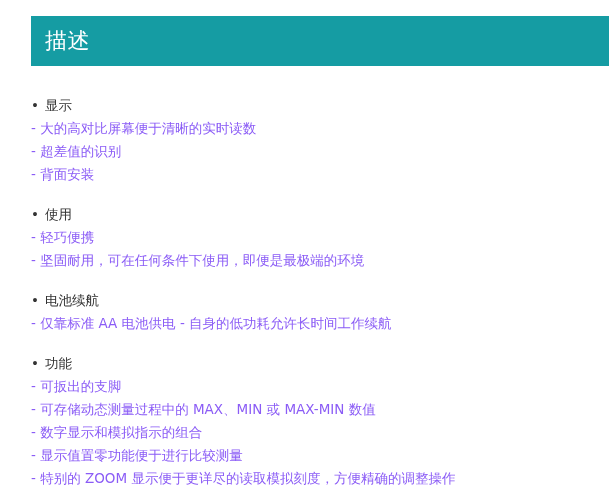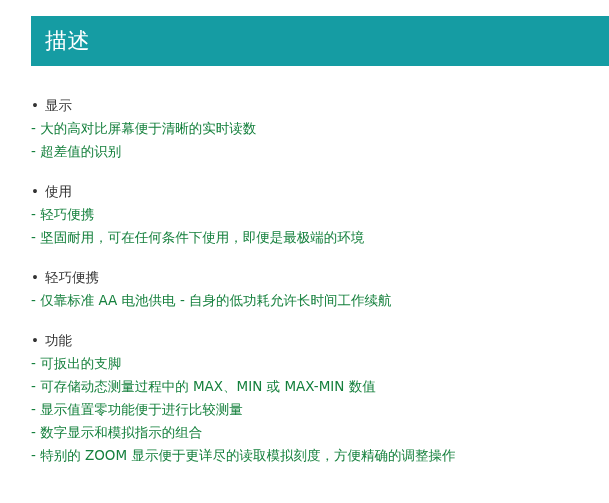--- a/index.html
+++ b/index.html
@@ -60,21 +60,21 @@
     left: 0px;
     top: 0px;
     font-size: 13.5px;
     line-height: 23px;
     color: #333333;
   }
   .dash-line {
     padding-left: 0px;
     font-size: 13.5px;
     line-height: 23px;
-    color: #15803d;
+    color: #8b5cf6;
     white-space: nowrap;
   }
 </style>
 </head>
 <body>
 
 <div class="page">
 
   <div class="header-band">
     <div class="header-title">描述</div>
@@ -82,46 +82,47 @@
 
   <div class="content">
 
     <div class="group">
       <div class="bullet-line">
         <span class="dot">•</span>
         <span>显示</span>
       </div>
       <div class="dash-line">- 大的高对比屏幕便于清晰的实时读数</div>
       <div class="dash-line">- 超差值的识别</div>
+      <div class="dash-line">- 背面安装</div>
     </div>
 
     <div class="group">
       <div class="bullet-line">
         <span class="dot">•</span>
         <span>使用</span>
       </div>
       <div class="dash-line">- 轻巧便携</div>
       <div class="dash-line">- 坚固耐用，可在任何条件下使用，即便是最极端的环境</div>
     </div>
 
     <div class="group">
       <div class="bullet-line">
         <span class="dot">•</span>
-        <span>轻巧便携</span>
+        <span>电池续航</span>
       </div>
       <div class="dash-line">- 仅靠标准 AA 电池供电 - 自身的低功耗允许长时间工作续航</div>
     </div>
 
     <div class="group">
       <div class="bullet-line">
         <span class="dot">•</span>
         <span>功能</span>
       </div>
       <div class="dash-line">- 可扳出的支脚</div>
       <div class="dash-line">- 可存储动态测量过程中的 MAX、MIN 或 MAX-MIN 数值</div>
+      <div class="dash-line">- 数字显示和模拟指示的组合</div>
       <div class="dash-line">- 显示值置零功能便于进行比较测量</div>
-      <div class="dash-line">- 数字显示和模拟指示的组合</div>
       <div class="dash-line">- 特别的 ZOOM 显示便于更详尽的读取模拟刻度，方便精确的调整操作</div>
 
     </div>
 
   </div>
 </div>
 
 </body></html>

